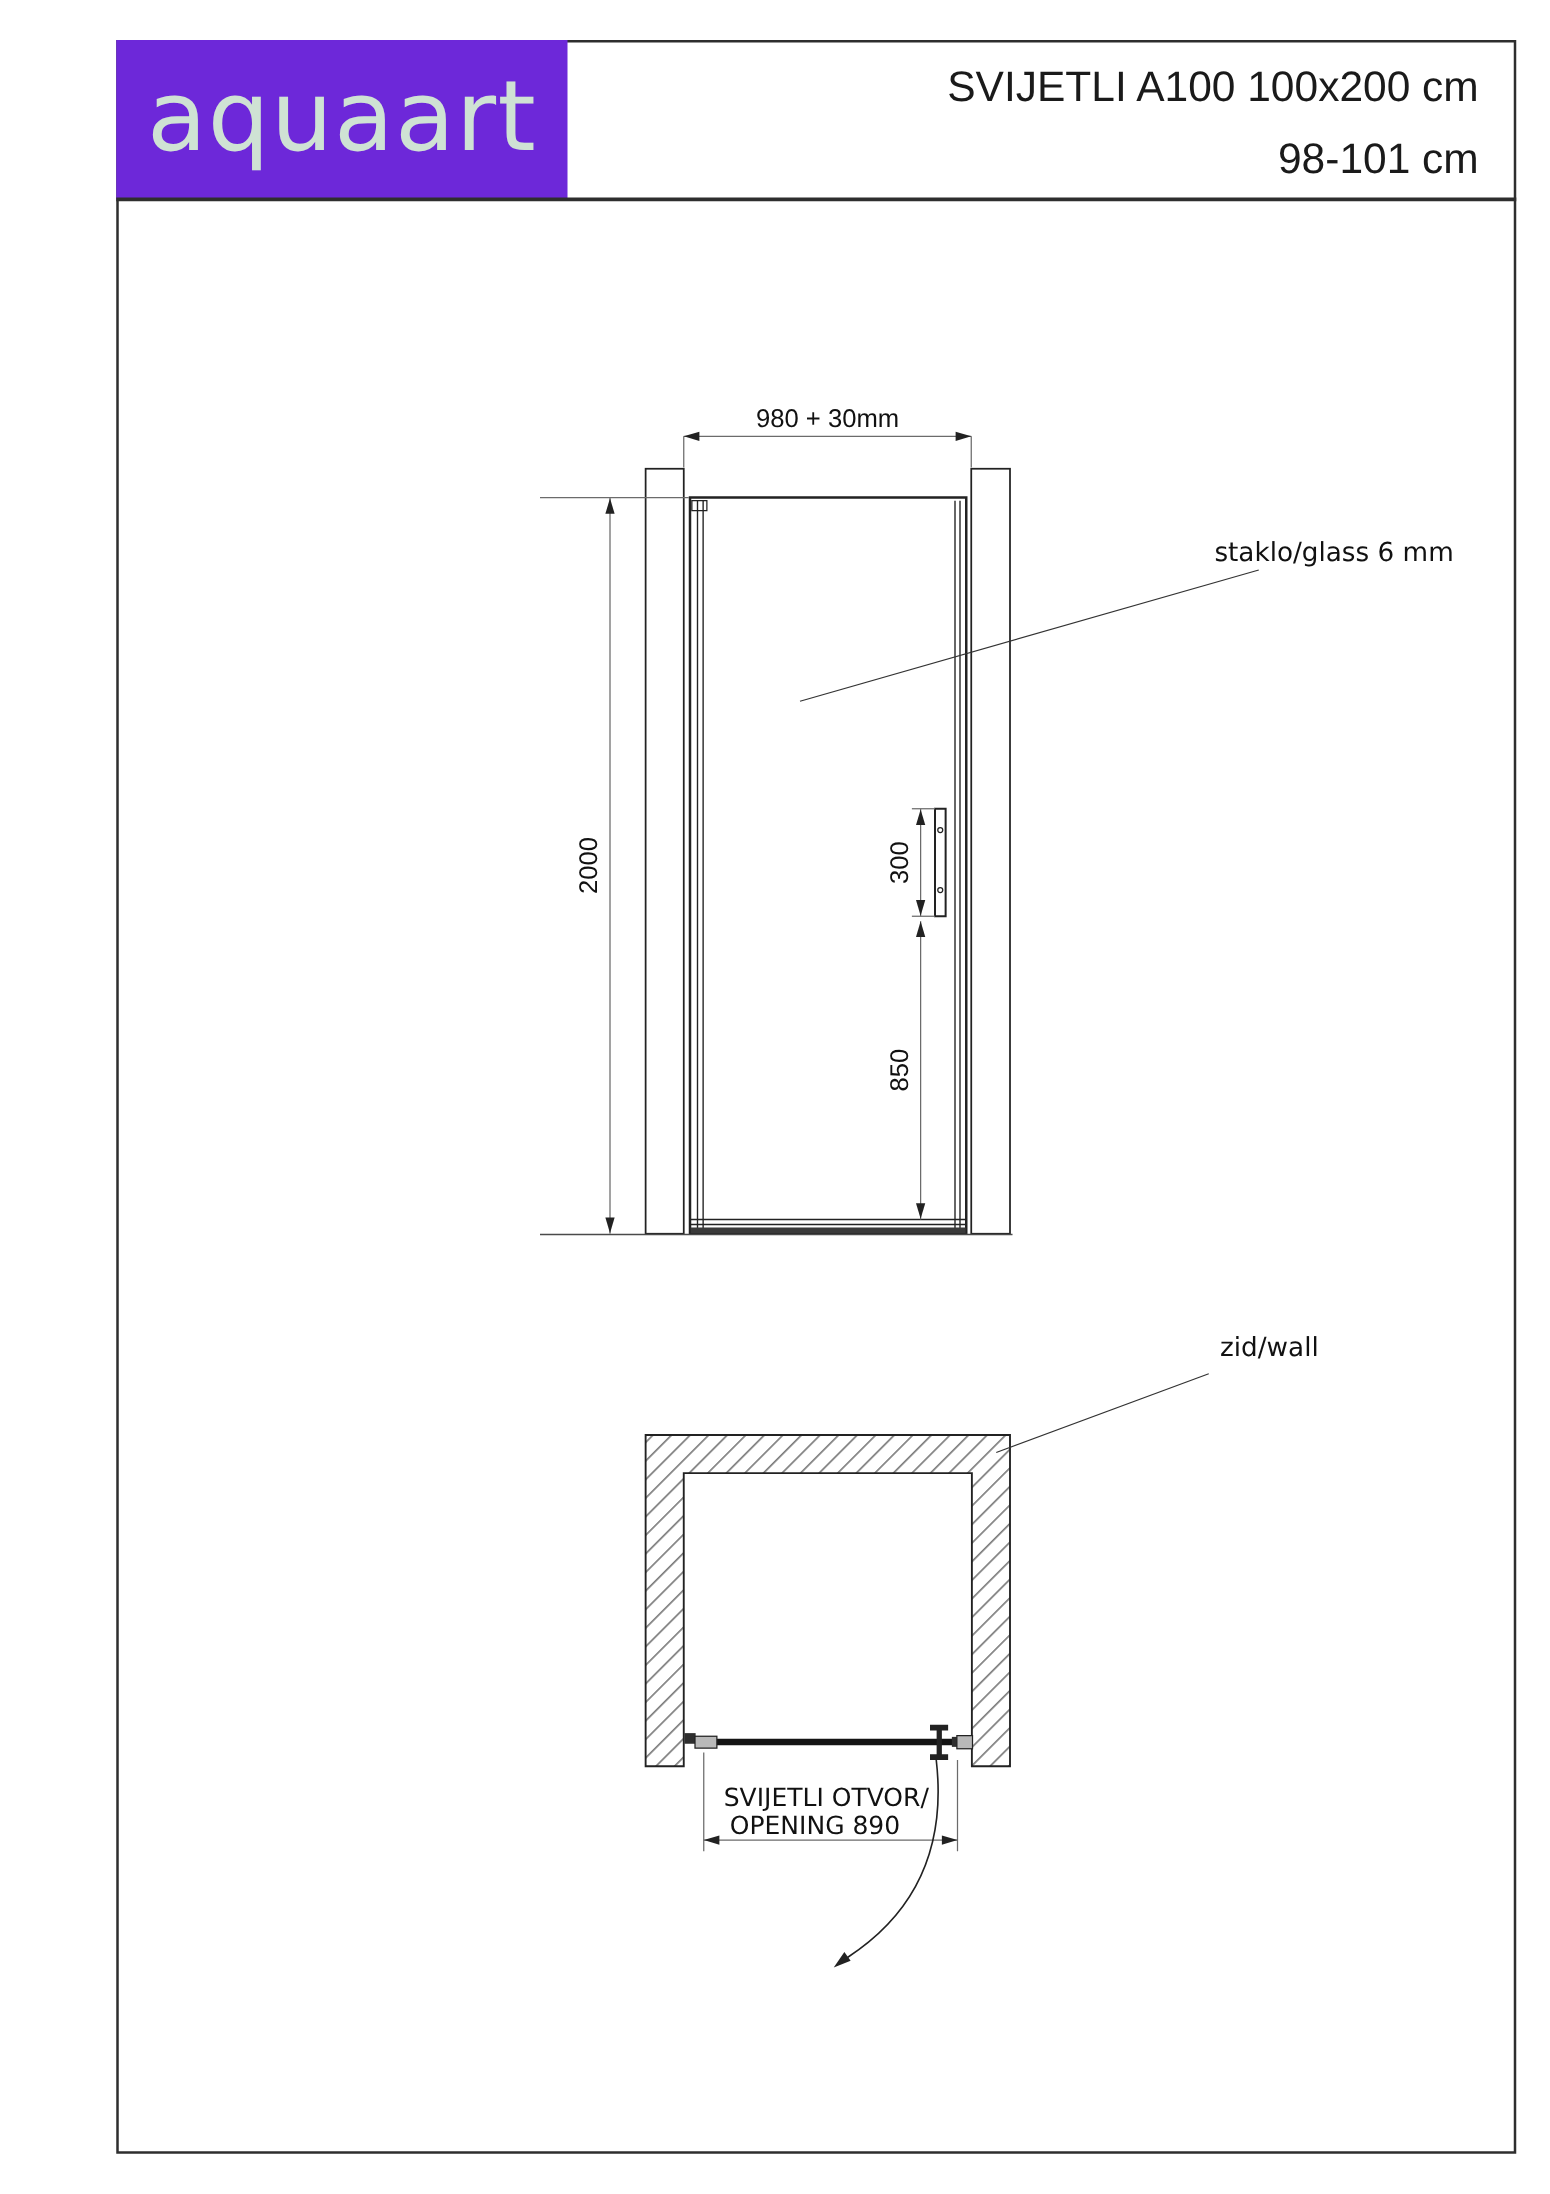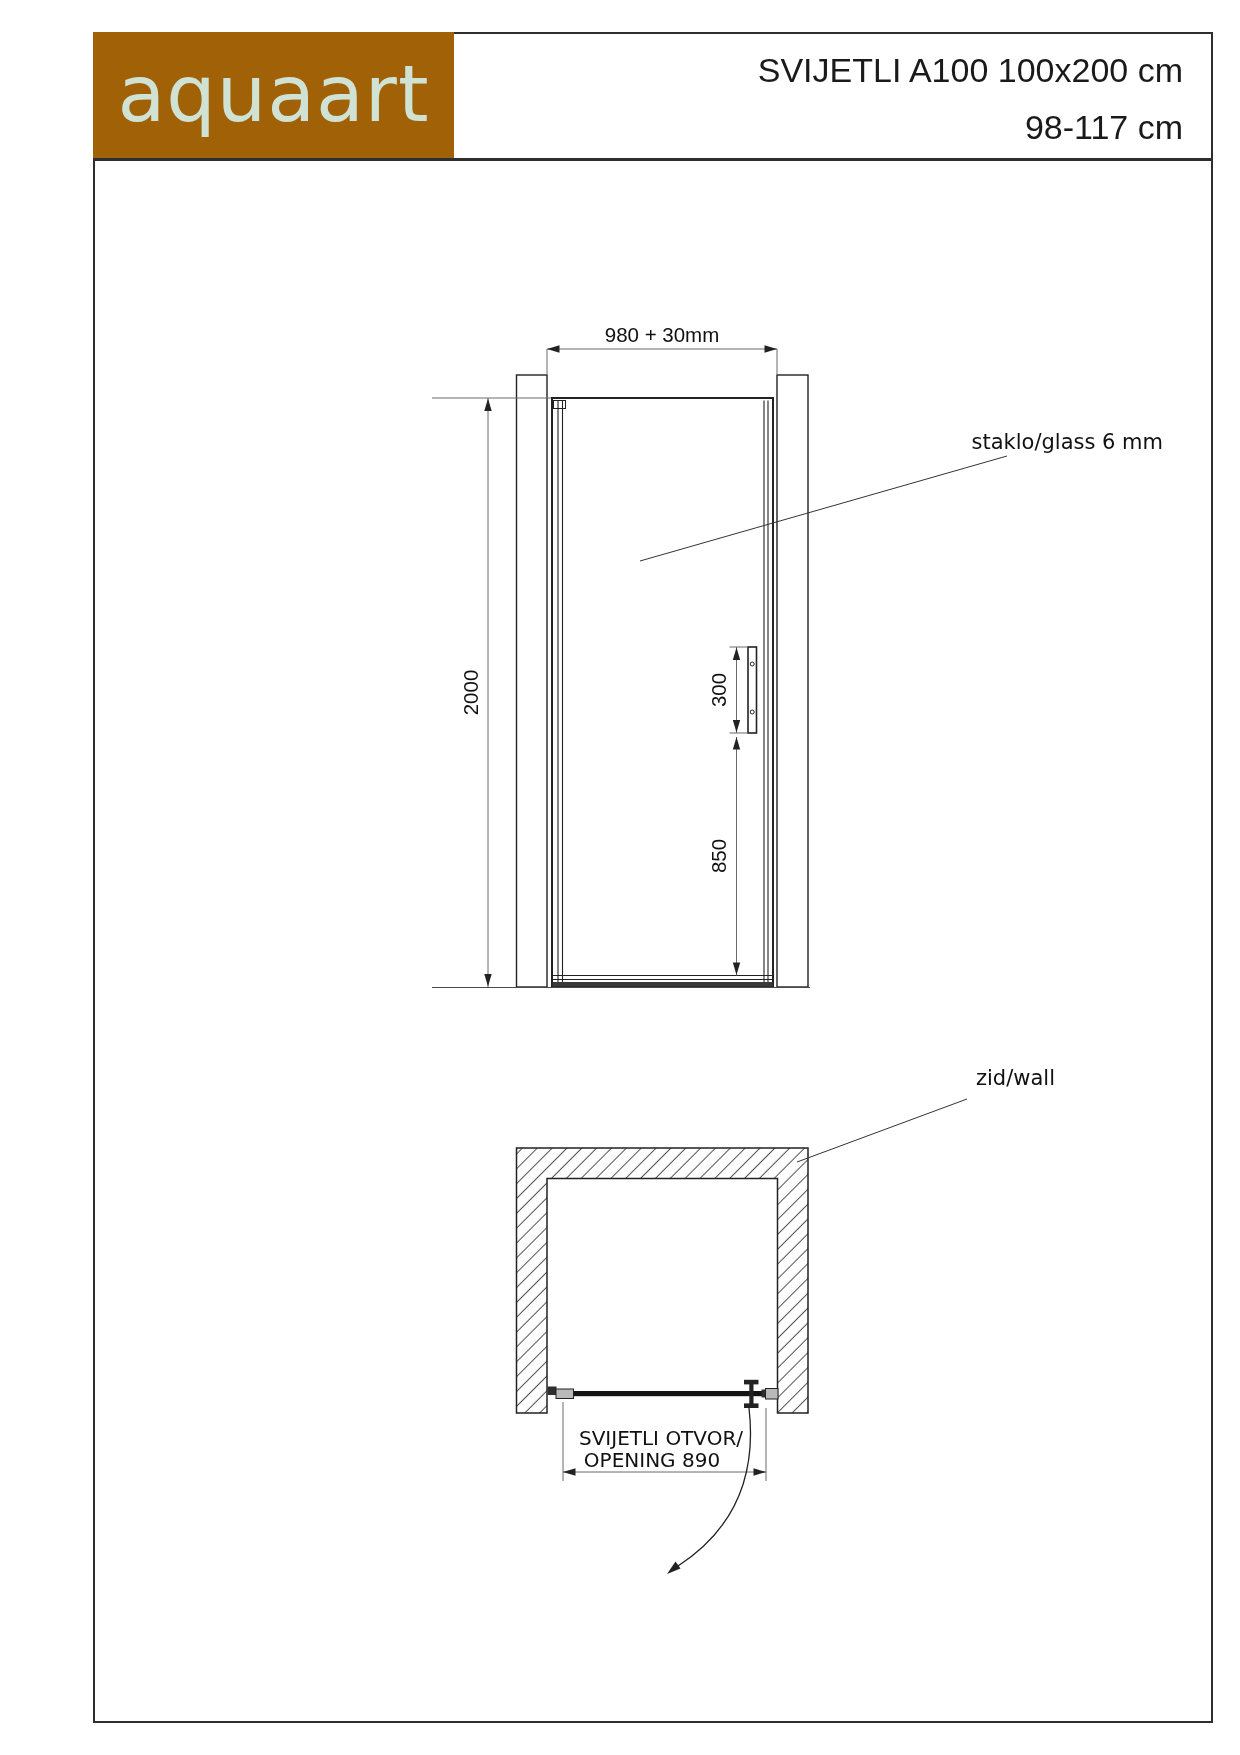--- a/index.html
+++ b/index.html
@@ -1,21 +1,21 @@
 <!DOCTYPE html>
 <html><head>
 <meta charset="utf-8">
 <style>
   html,body{margin:0;padding:0;background:#ffffff;}
   .page{position:relative;width:1240px;height:1755px;background:#ffffff;overflow:hidden;
         font-family:"Liberation Sans",sans-serif;}
   .border-frame{position:absolute;left:93px;top:32px;width:1120px;height:1691px;
         border:2px solid #2e2e2e;box-sizing:border-box;}
   .header-divider{position:absolute;left:93px;top:158px;width:1120px;height:3px;background:#2e2e2e;}
-  .logo-block{position:absolute;left:93px;top:32px;width:361px;height:128px;background:#a16207;
+  .logo-block{position:absolute;left:93px;top:32px;width:361px;height:128px;background:#6d28d9;
         display:flex;align-items:center;justify-content:center;}
   .logo-text{font-family:"DejaVu Sans",sans-serif;font-size:78px;letter-spacing:1px;
         color:#cfe2d4;line-height:1;transform:translateY(-2px);}
   .title-block{position:absolute;top:42px;right:57px;text-align:right;color:#1a1a1a;
         font-size:34px;line-height:57px;font-family:"Liberation Sans",sans-serif;}
   .drawing-svg{position:absolute;left:0;top:0;}
   .dim-text{font-family:"Liberation Sans",sans-serif;font-size:20.5px;fill:#111;}
   .label-text{font-family:"DejaVu Sans",sans-serif;font-size:20px;fill:#111;}
   .obj{stroke:#222;fill:none;}
   .dimline{stroke:#6b6b6b;stroke-width:1;fill:none;}
@@ -27,21 +27,21 @@
 <div class="page">
 
   <div class="border-frame"></div>
 
   <div class="logo-block">
     <div class="logo-text">aquaart</div>
   </div>
 
   <div class="title-block">
     <div>SVIJETLI A100 100x200 cm</div>
-    <div>98-117 cm</div>
+    <div>98-101 cm</div>
   </div>
 
   <div class="header-divider"></div>
 
   <svg class="drawing-svg" width="1240" height="1755" viewBox="0 0 1240 1755">
     <defs>
       <pattern id="hatch" patternUnits="userSpaceOnUse" width="10.5" height="10.5" patternTransform="rotate(45)">
         <line x1="5.2" y1="-1" x2="5.2" y2="11.5" stroke="#3c3c3c" stroke-width="0.9"></line>
       </pattern>
     </defs>

